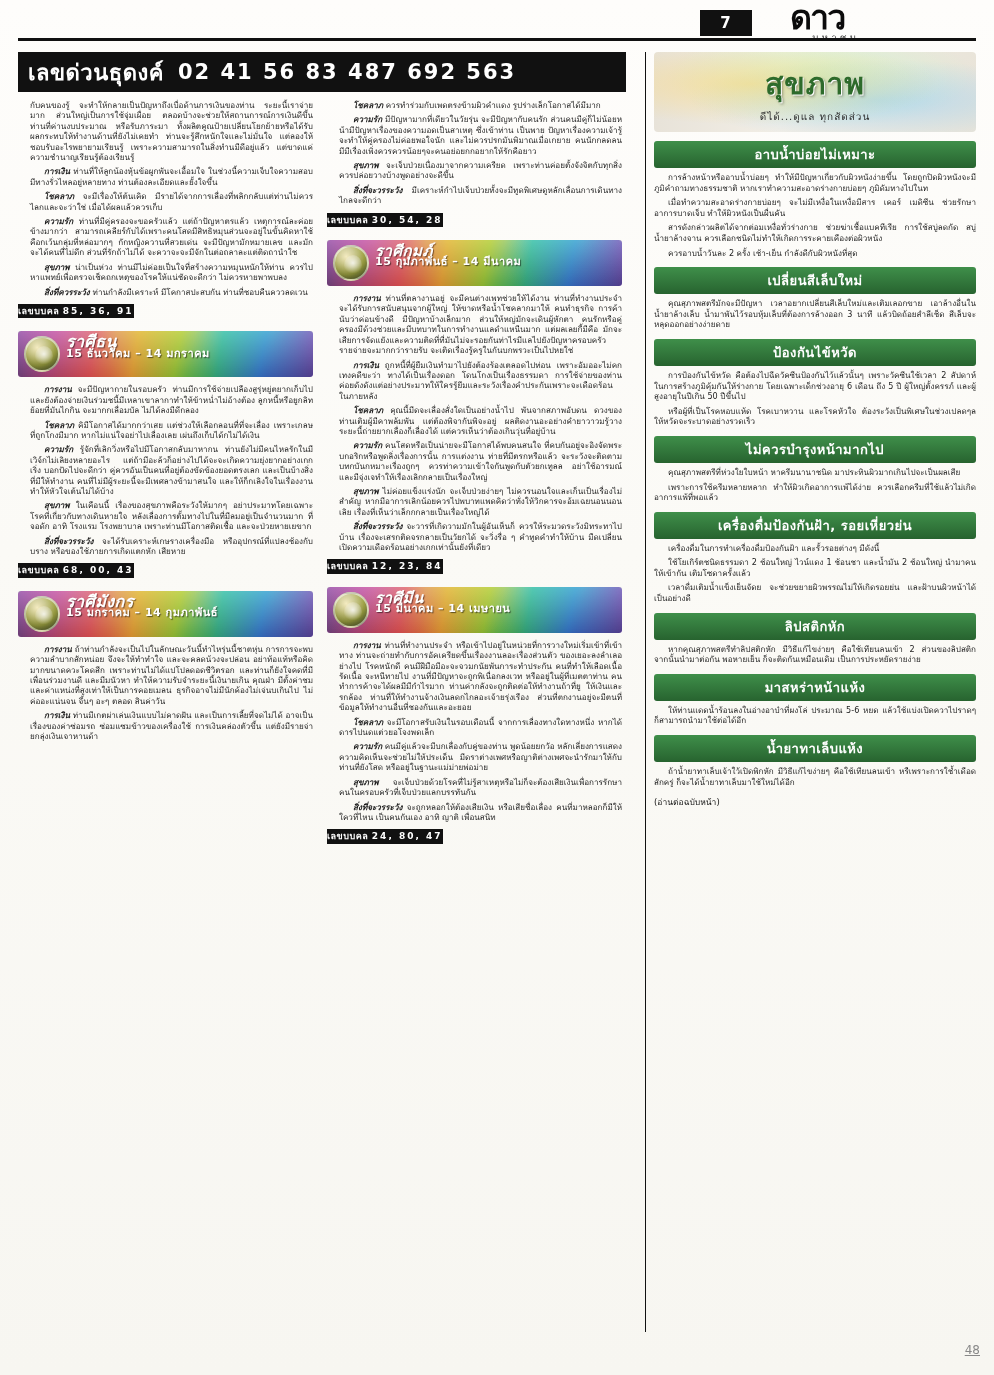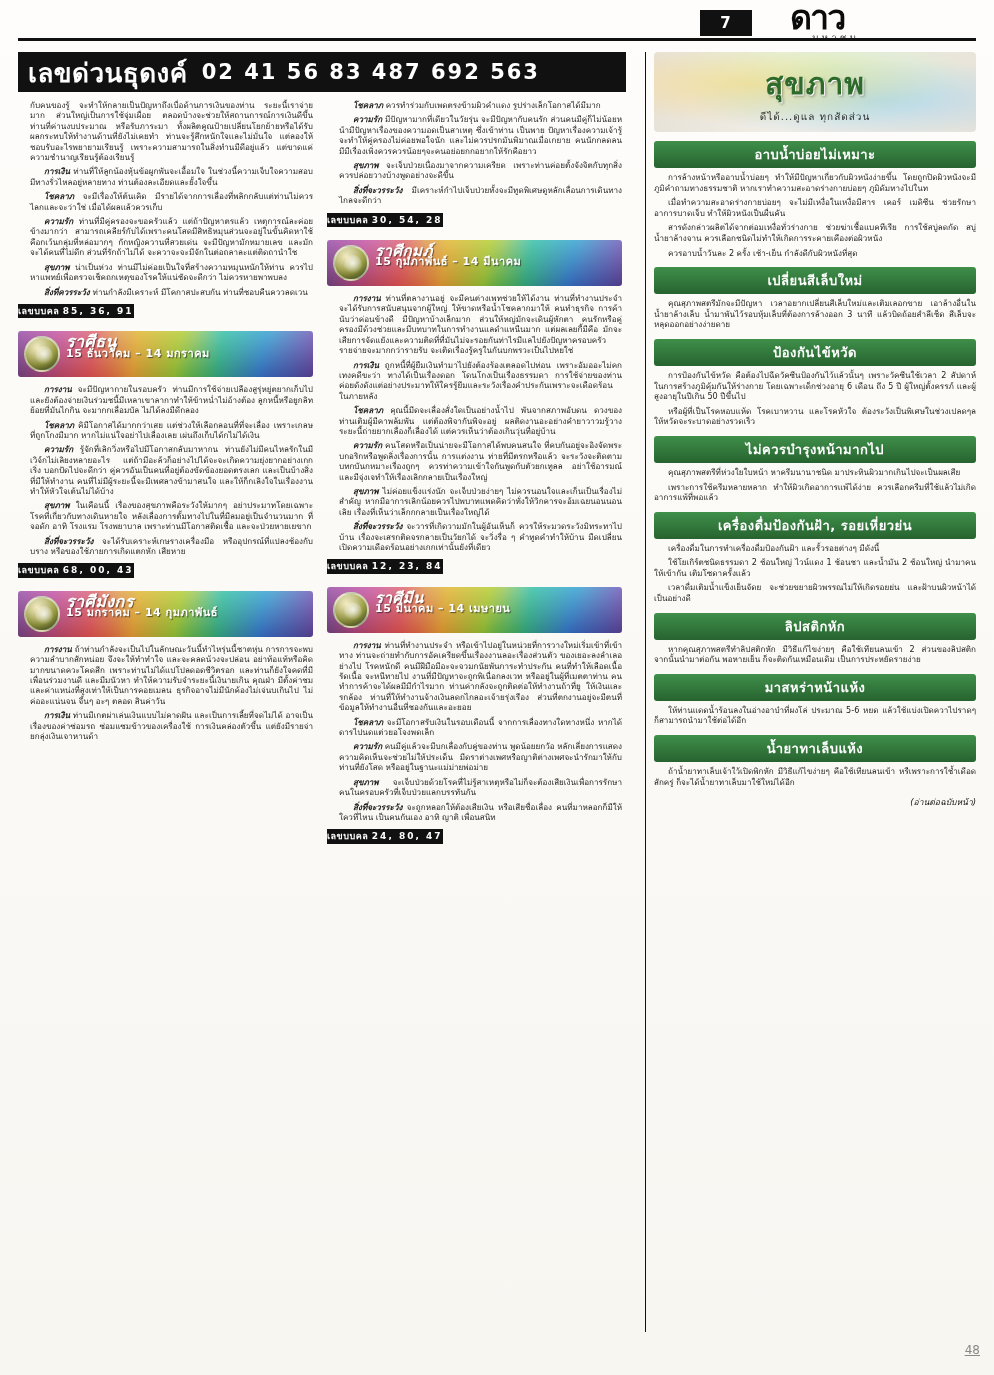--- a/index.html
+++ b/index.html
@@ -67,21 +67,21 @@
     left: 18px; top: 52px;
     width: 608px; height: 40px;
     background: #111;
     color: #fff;
     display: flex;
     align-items: center;
     padding: 0 10px;
     gap: 14px;
   }
   .headline-title {
-    font-size: 26px;
+    font-size: 22px;
     font-weight: bold;
     letter-spacing: 0.5px;
     white-space: nowrap;
   }
   .headline-nums {
     font-size: 21px;
     font-weight: bold;
     letter-spacing: 2px;
     white-space: nowrap;
   }
@@ -225,23 +225,22 @@
   }
   .right-panel p {
     margin: 0 0 4px 0;
     font-size: 8.1px;
     line-height: 10.6px;
     color: #1c1c1c;
     text-align: justify;
     text-indent: 14px;
   }
   .readmore {
-    text-align: right;
+    text-align: left;
     font-size: 8.5px;
-    font-style: italic;
     color: #111;
     margin-top: 8px;
   }
   .corner-mark {
     position: absolute;
     right: 14px; bottom: 18px;
     font-size: 12px;
     color: #888;
     text-decoration: underline;
   }

